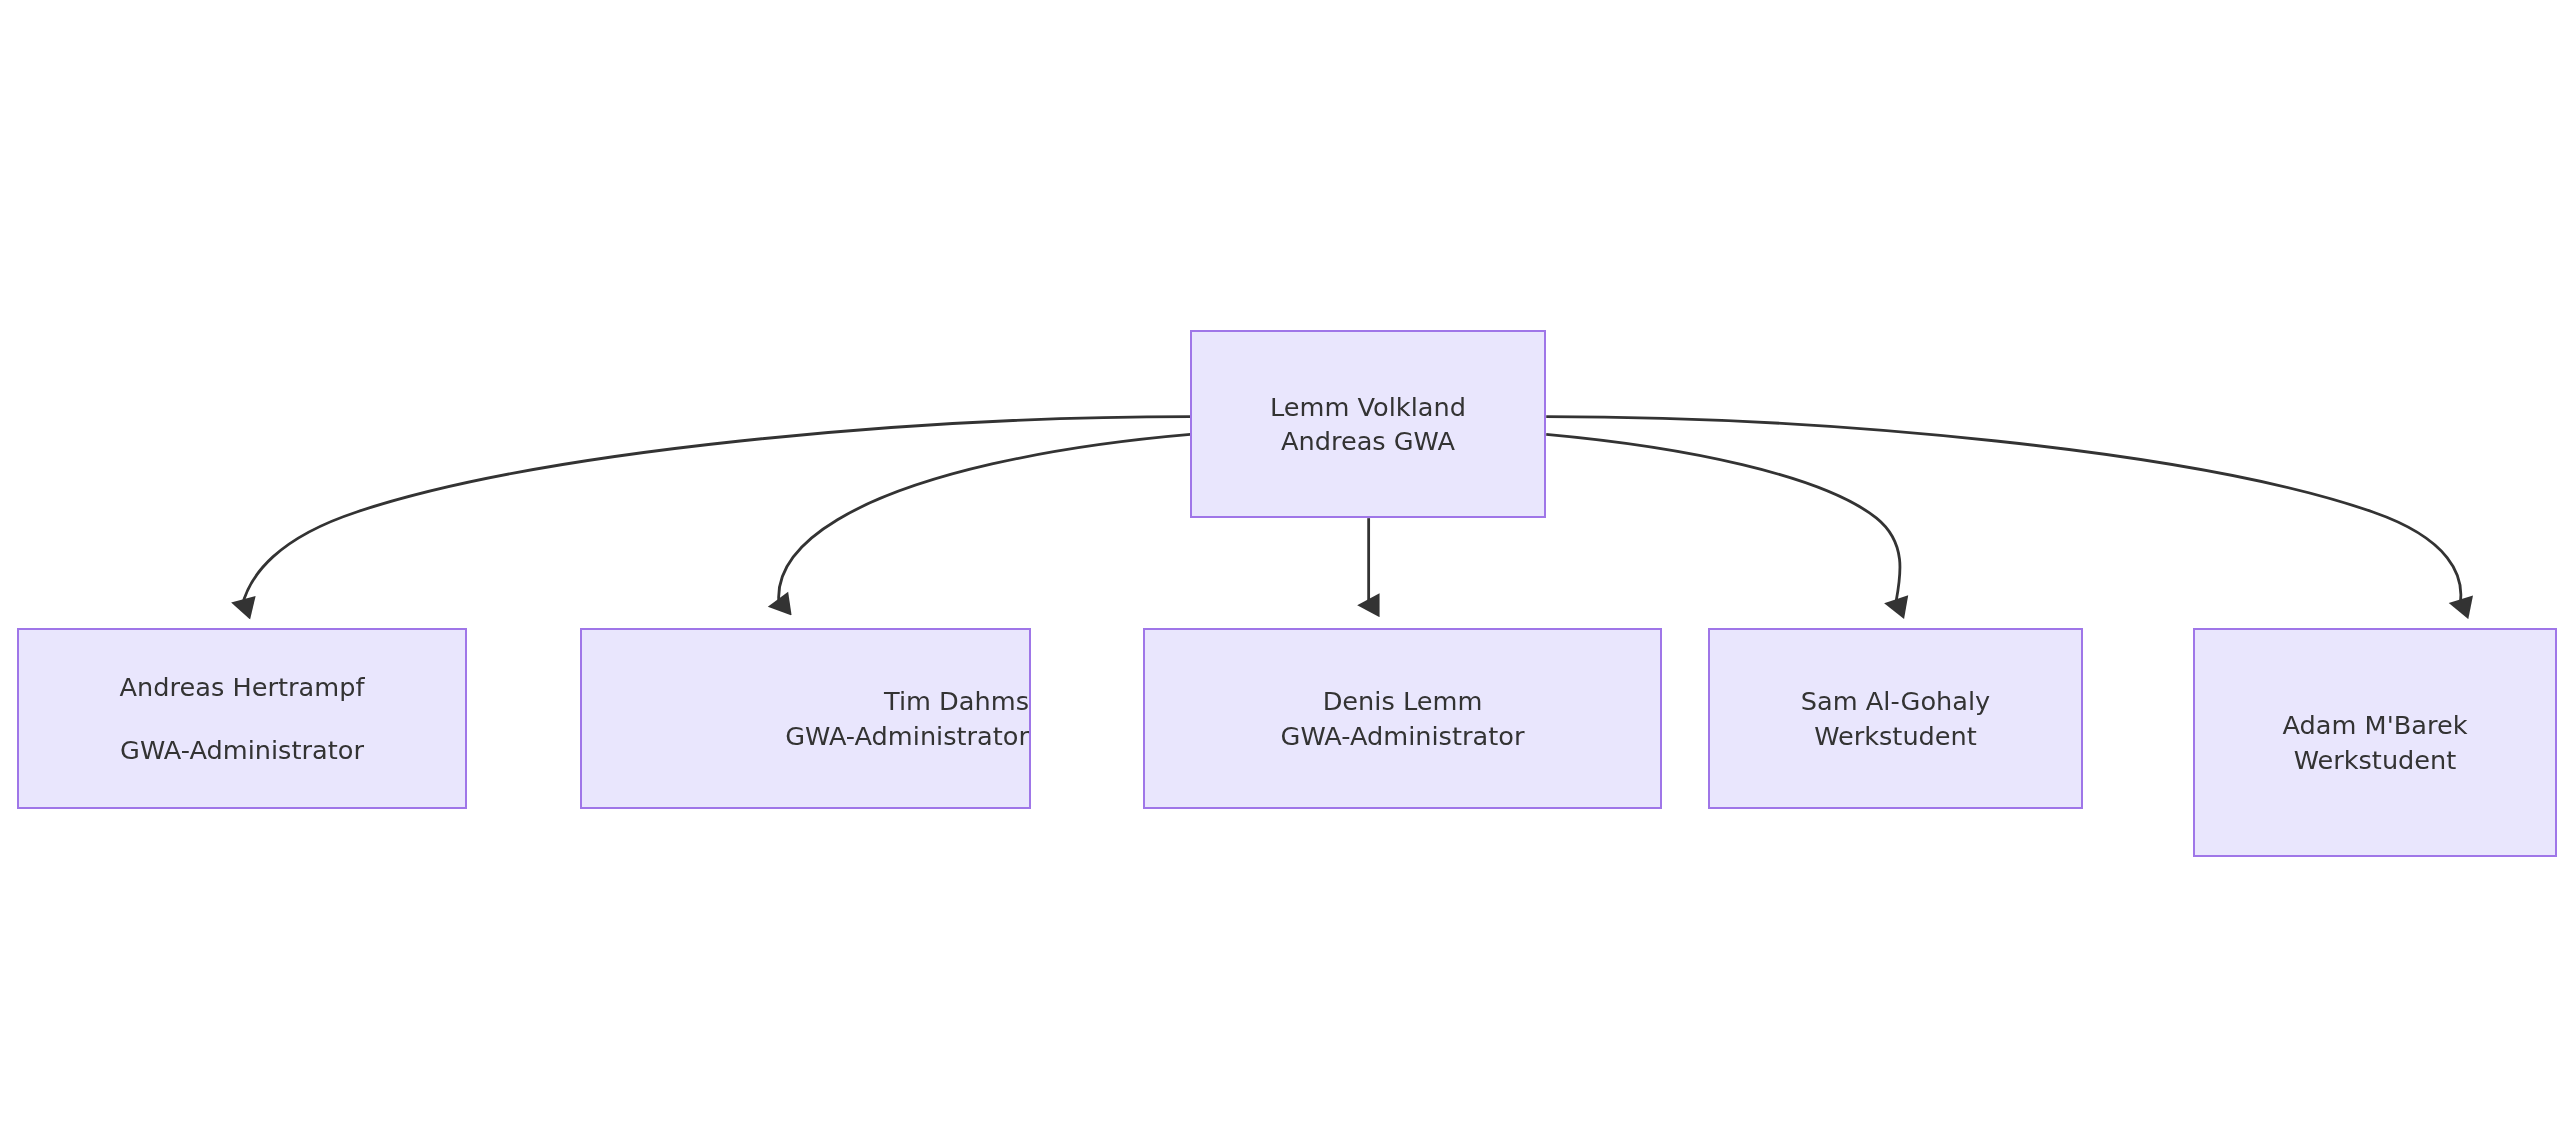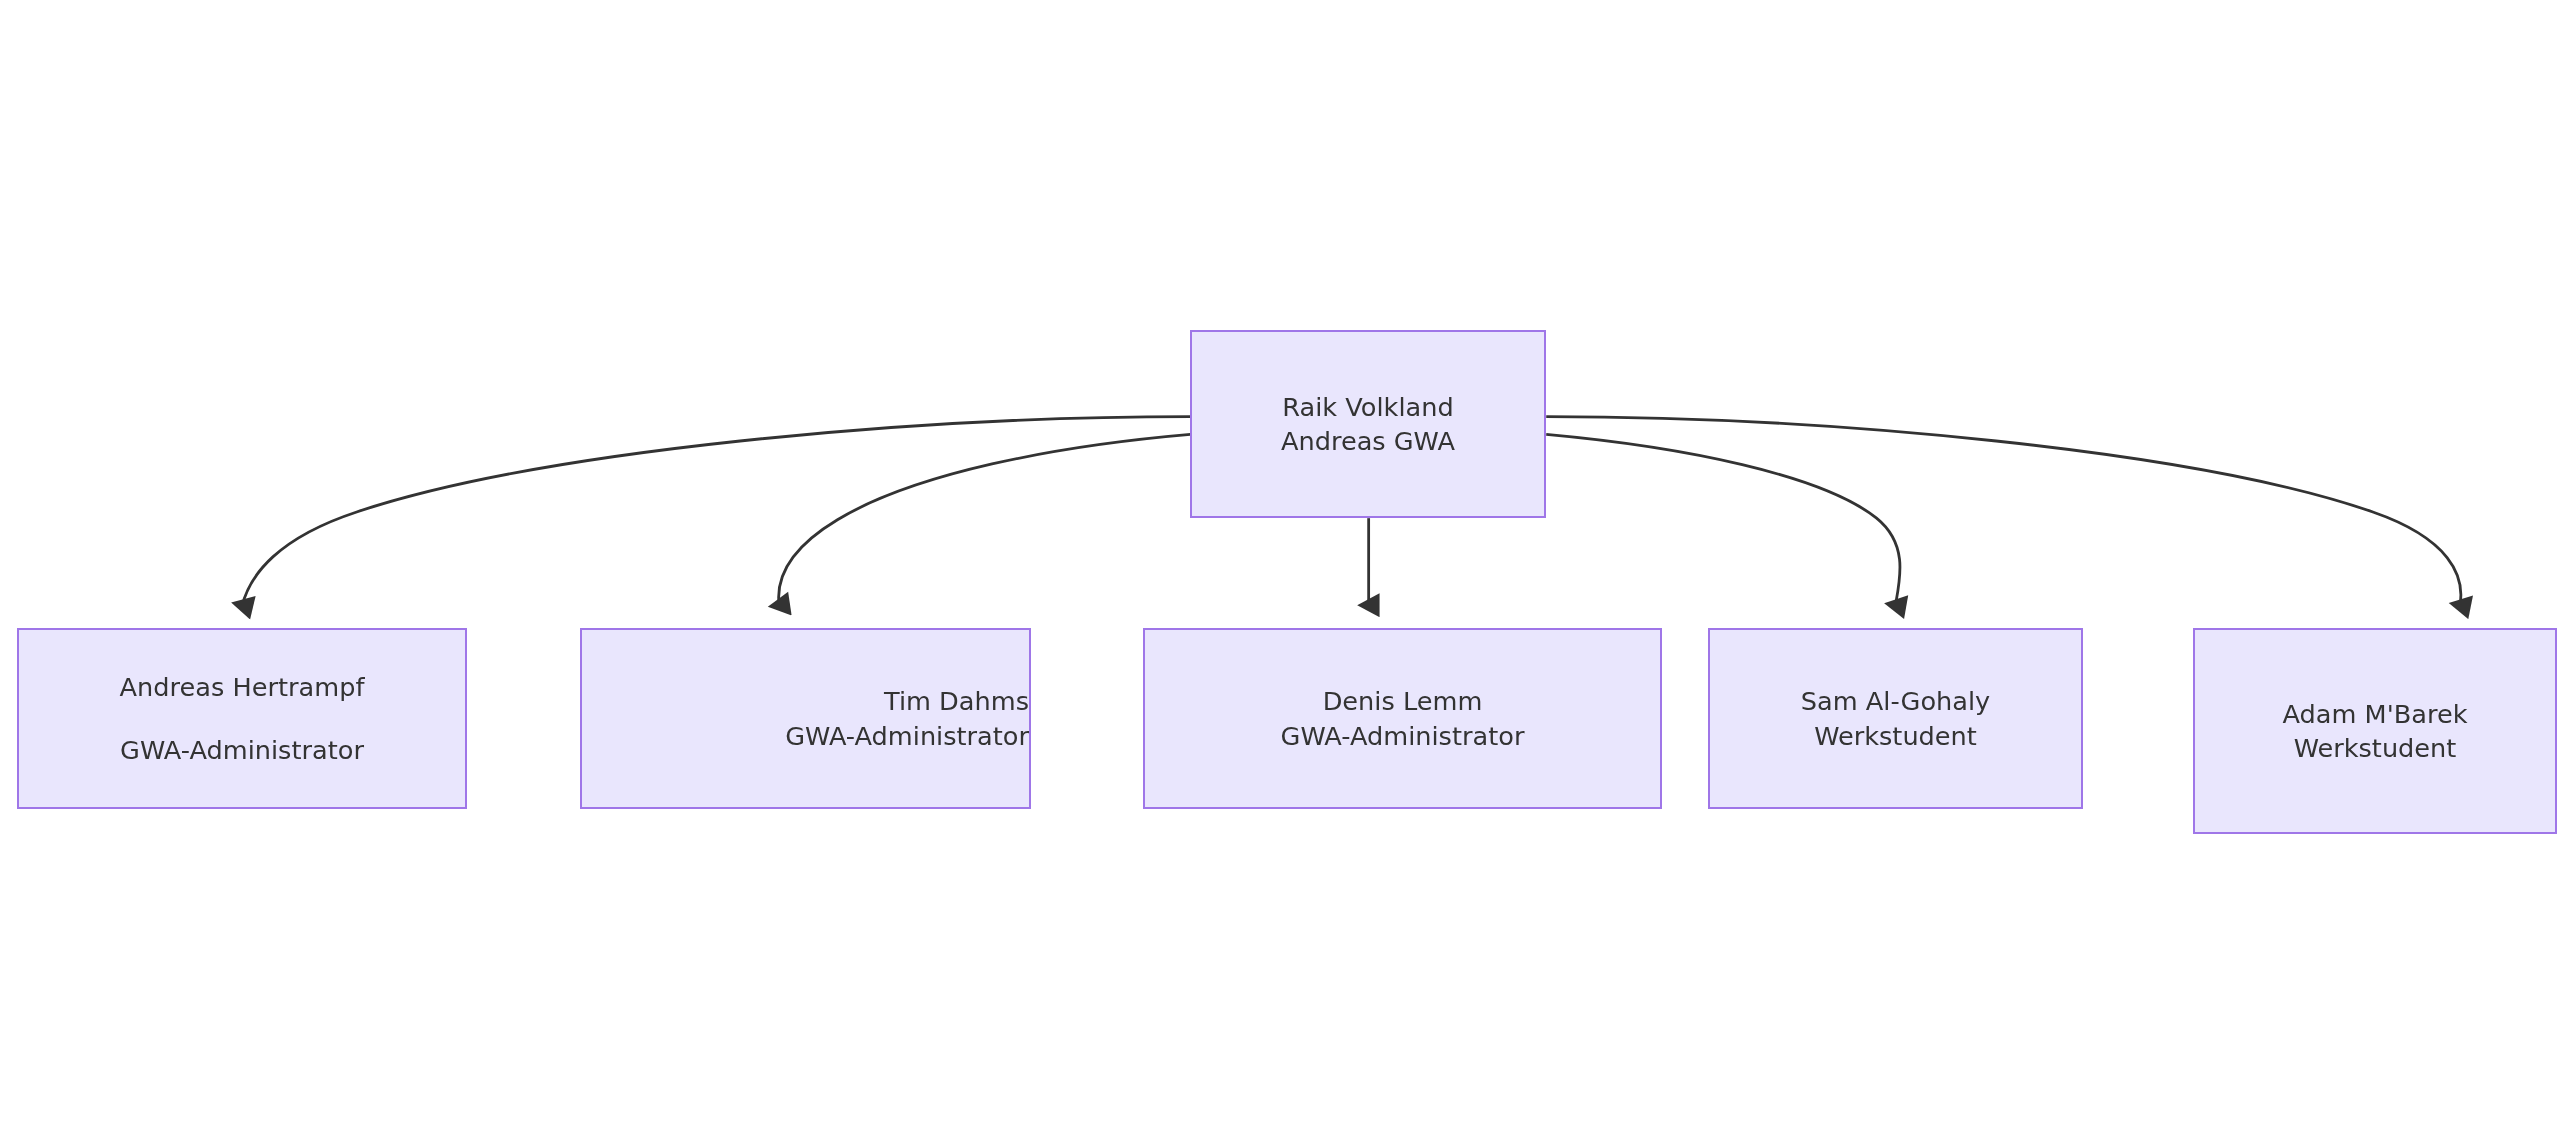--- a/index.html
+++ b/index.html
@@ -63,21 +63,21 @@
     <path d="M 1535 560 C 1360 575 1180 610 1080 670 C 1015 709 1000 748 1005 782" fill="none" stroke="#333333" stroke-width="3.6" marker-end="url(#arrowhead)"></path>
 
     <path d="M 1765 668 L 1765 782" fill="none" stroke="#333333" stroke-width="3.6" marker-end="url(#arrowhead)"></path>
 
     <path d="M 1994 560 C 2170 576 2350 612 2420 668 C 2462 702 2450 748 2444 782" fill="none" stroke="#333333" stroke-width="3.6" marker-end="url(#arrowhead)"></path>
 
     <path d="M 1994 537 C 2350 537 2830 580 3060 660 C 3158 694 3180 742 3172 782" fill="none" stroke="#333333" stroke-width="3.6" marker-end="url(#arrowhead)"></path>
   </svg>
 
   <div class="node" style="left:1190px; top:330px; width:356px; height:188px;">
-    <div class="node-line">Raik Volkland</div>
+    <div class="node-line">Lemm Volkland</div>
     <div class="node-line">Andreas GWA</div>
   </div>
 
   <div class="node" style="left:17px; top:628px; width:450px; height:181px;gap:28px;">
     <div class="node-line">Andreas Hertrampf</div>
     <div class="node-line">GWA-Administrator</div>
   </div>
 
   <div class="node" style="left:580px; top:628px; width:451px; height:181px;align-items:flex-end;">
     <div class="node-line">Tim Dahms</div>
@@ -87,19 +87,19 @@
   <div class="node" style="left:1143px; top:628px; width:519px; height:181px;">
     <div class="node-line">Denis Lemm</div>
     <div class="node-line">GWA-Administrator</div>
   </div>
 
   <div class="node" style="left:1708px; top:628px; width:375px; height:181px;">
     <div class="node-line">Sam Al-Gohaly</div>
     <div class="node-line">Werkstudent</div>
   </div>
 
-  <div class="node" style="left:2193px; top:628px; width:364px; height:206px;">
+  <div class="node" style="left:2193px; top:628px; width:364px; height:229px;">
     <div class="node-line">Adam M'Barek</div>
     <div class="node-line">Werkstudent</div>
   </div>
 
 </div>
 
 
 </body></html>

